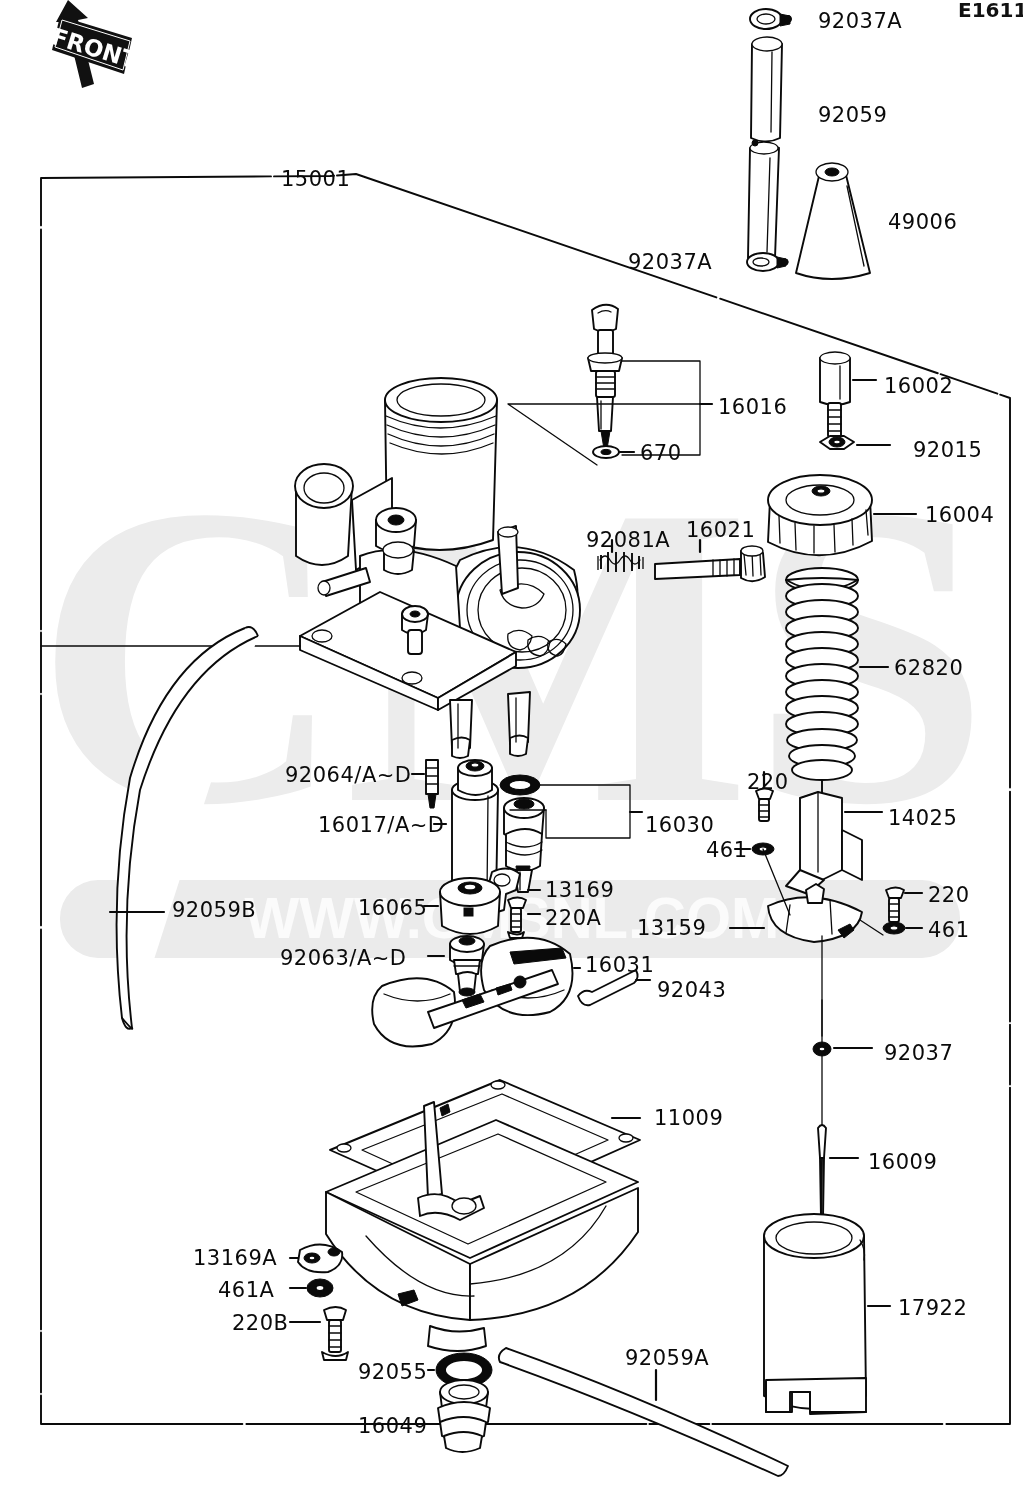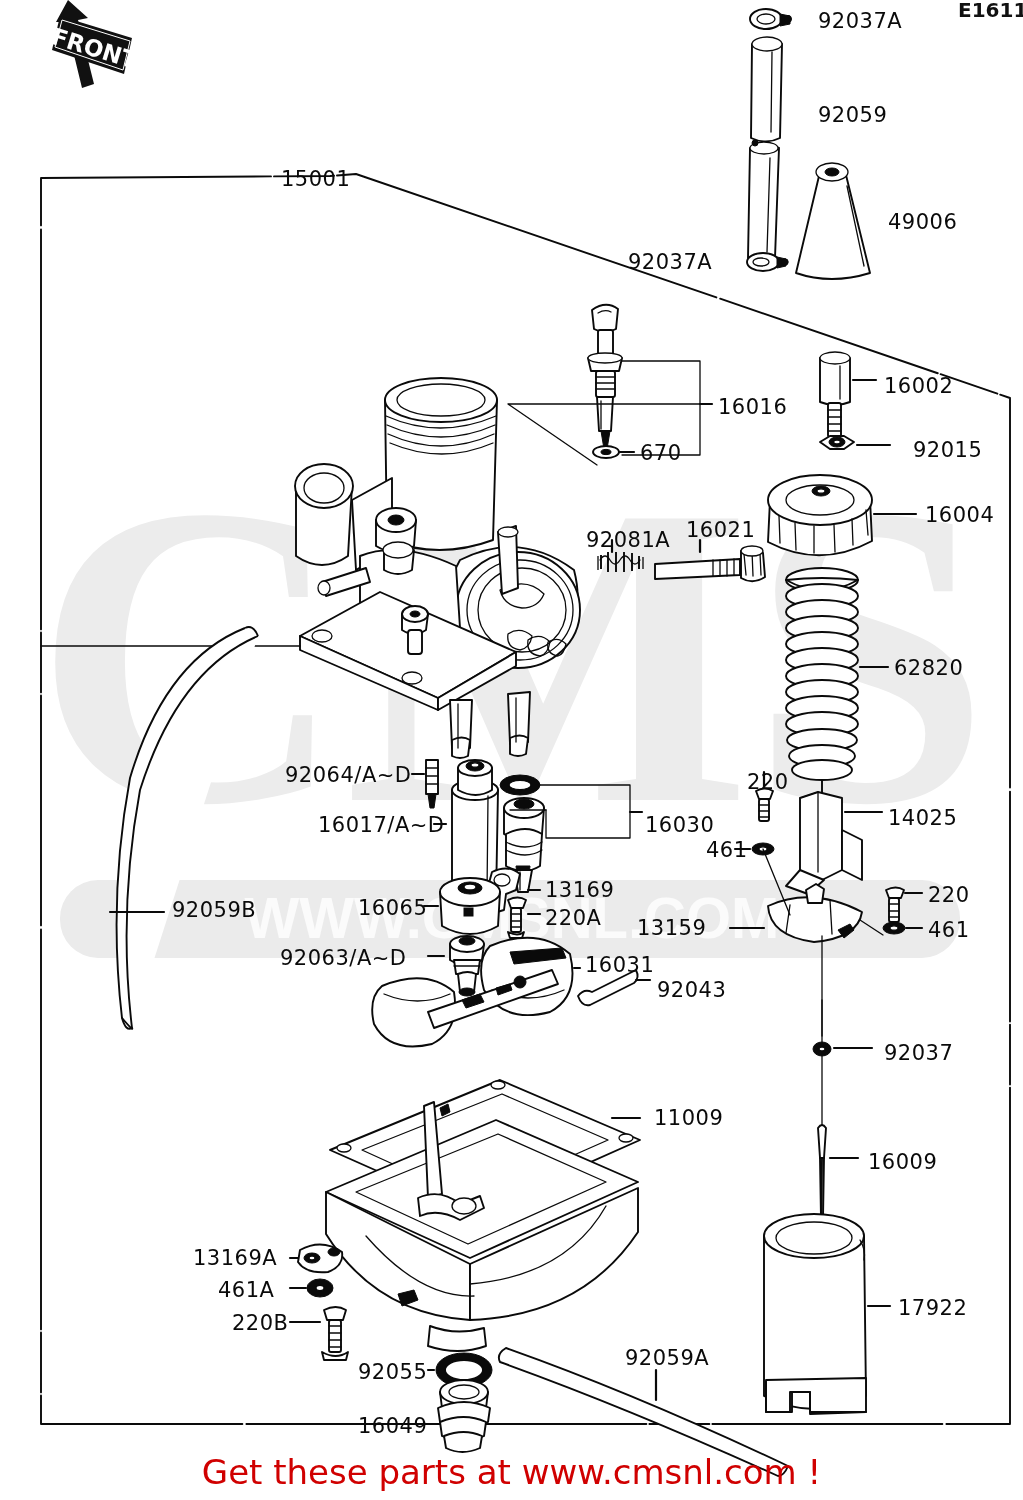--- a/index.html
+++ b/index.html
@@ -530,21 +530,20 @@
   </svg>
 
   <svg id="front-tag" viewBox="0 0 110 96" xmlns="http://www.w3.org/2000/svg">
     <path d="M30,4 L18,26 L28,26 L44,92 L56,88 L40,24 L50,22 Z" fill="#111"></path>
     <path d="M22,20 L94,42 L86,78 L14,54 Z" fill="#111"></path>
     <path d="M24,24 L92,45 L85,74 L17,51 Z" fill="#111" stroke="#fff" stroke-width="1"></path>
     <text x="54" y="60" font-family="DejaVu Sans, sans-serif" font-size="23" font-weight="bold" fill="#ffffff" text-anchor="middle" transform="rotate(17 54 60)">FRONT</text>
   </svg>
 
   <div id="sheet-code">E1611-</div>
-  <div id="footer">Get these parts at www.cmsnl.com !</div>
 
   <div id="callouts">
     <span class="lbl" style="left:818px; top:11px;">92037A</span>
     <span class="lbl" style="left:818px; top:105px;">92059</span>
     <span class="lbl" style="left:888px; top:212px;">49006</span>
     <span class="lbl r" style="left:628px; top:252px;">92037A</span>
     <span class="lbl" style="left:281px; top:145px;margin-top:24px;">15001</span>
     <span class="lbl" style="left:718px; top:397px;">16016</span>
     <span class="lbl" style="left:640px; top:443px;">670</span>
     <span class="lbl" style="left:884px; top:376px;">16002</span>

